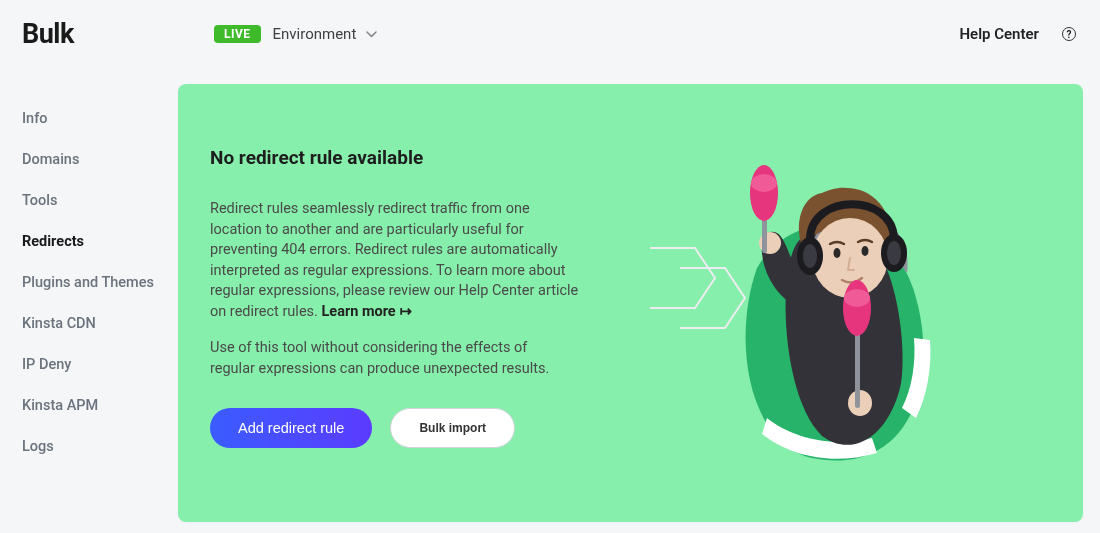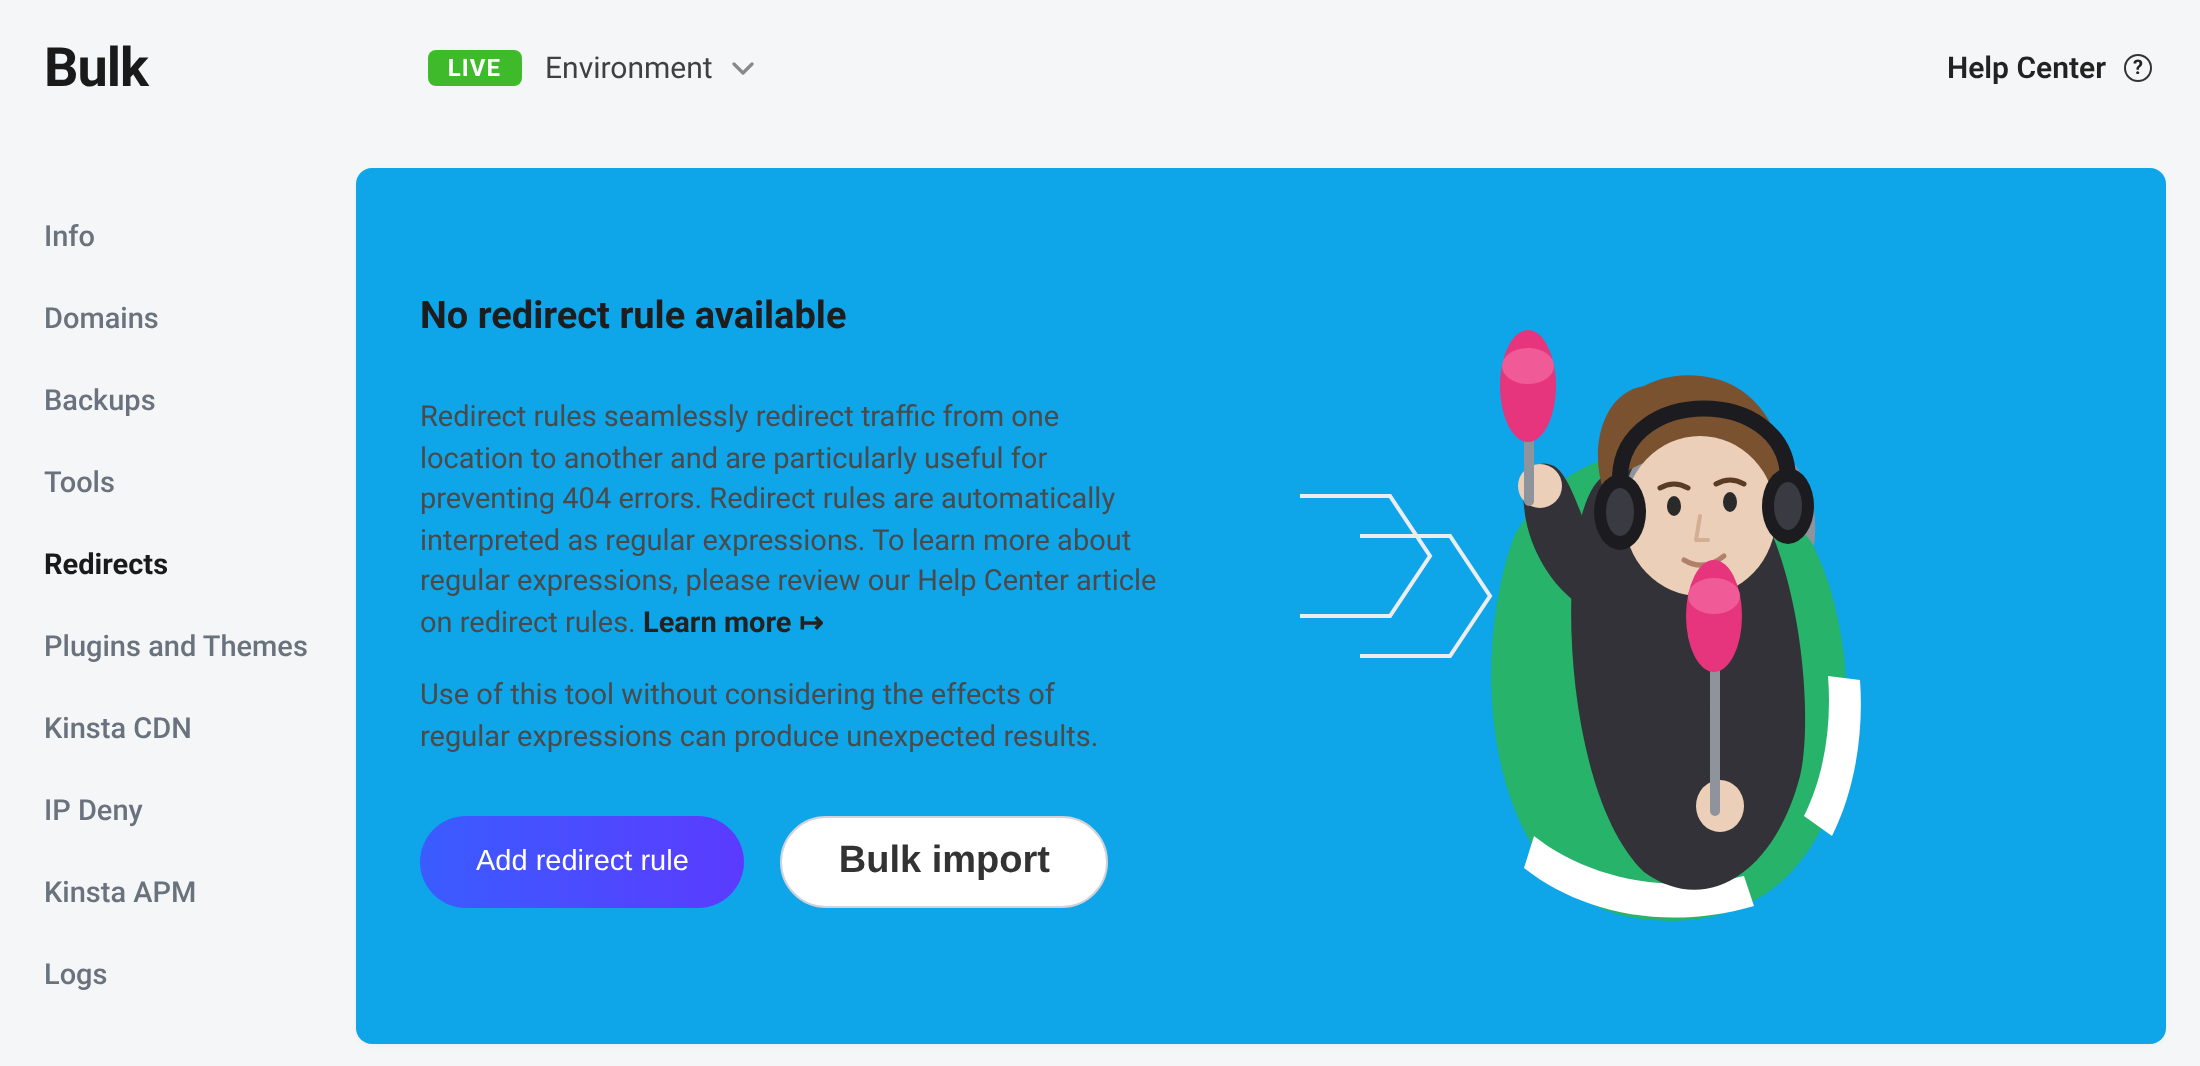--- a/index.html
+++ b/index.html
@@ -41,21 +41,21 @@
     .chevron-down {
       color: #888;
       font-size: 11px;
       display: inline-flex;
       align-items: center;
     }
     .help-center {
       margin-left: auto;
       display: flex;
       align-items: center;
-      gap: 9px;
+      gap: 23px;
       color: #222;
       font-size: 15px;
       font-weight: 600;
       cursor: pointer;
     }
     .help-icon {
       width: 14px;
       height: 14px;
       border: 1.8px solid #333;
       border-radius: 50%;
@@ -81,21 +81,21 @@
       font-weight: 500;
     }
     .sidebar-item.active {
       color: #1a1a1a;
       font-weight: 700;
     }
     .main-panel {
       margin-left: 0;
       margin-top: 22px;
       flex: 1;
-      background: #0ea5e9;
+      background: #86efac;
       border-radius: 8px;
       padding: 44px 40px 44px 32px;
       max-width: 905px;
       display: flex;
       gap: 20px;
       box-shadow: 0 1px 3px rgba(0,0,0,0.03);
       min-height: 438px;
       position: relative;
     }
     .content-col {
@@ -143,21 +143,21 @@
       font-size: 14.5px;
       font-weight: 400;
       padding: 12px 28px;
       border-radius: 999px;
       cursor: pointer;
     }
     .btn-secondary {
       background: #fff;
       color: #333;
       border: 1px solid #d0d4da;
-      font-size: 19px;
+      font-size: 12px;
       font-weight: 600;
       padding: 11px 28px;
       border-radius: 999px;
       cursor: pointer;
     }
     .illus-wrap {
       flex: 1;
       display: flex;
       align-items: center;
       justify-content: center;
@@ -189,21 +189,20 @@
   <div class="help-center">
     <span>Help Center</span>
     <span class="help-icon">?</span>
   </div>
 </div>
 
 <div class="layout">
   <nav class="sidebar">
     <div class="sidebar-item">Info</div>
     <div class="sidebar-item">Domains</div>
-    <div class="sidebar-item">Backups</div>
     <div class="sidebar-item">Tools</div>
     <div class="sidebar-item active">Redirects</div>
     <div class="sidebar-item">Plugins and Themes</div>
     <div class="sidebar-item">Kinsta CDN</div>
     <div class="sidebar-item">IP Deny</div>
     <div class="sidebar-item">Kinsta APM</div>
     <div class="sidebar-item">Logs</div>
   </nav>
 
   <div class="main-panel">

